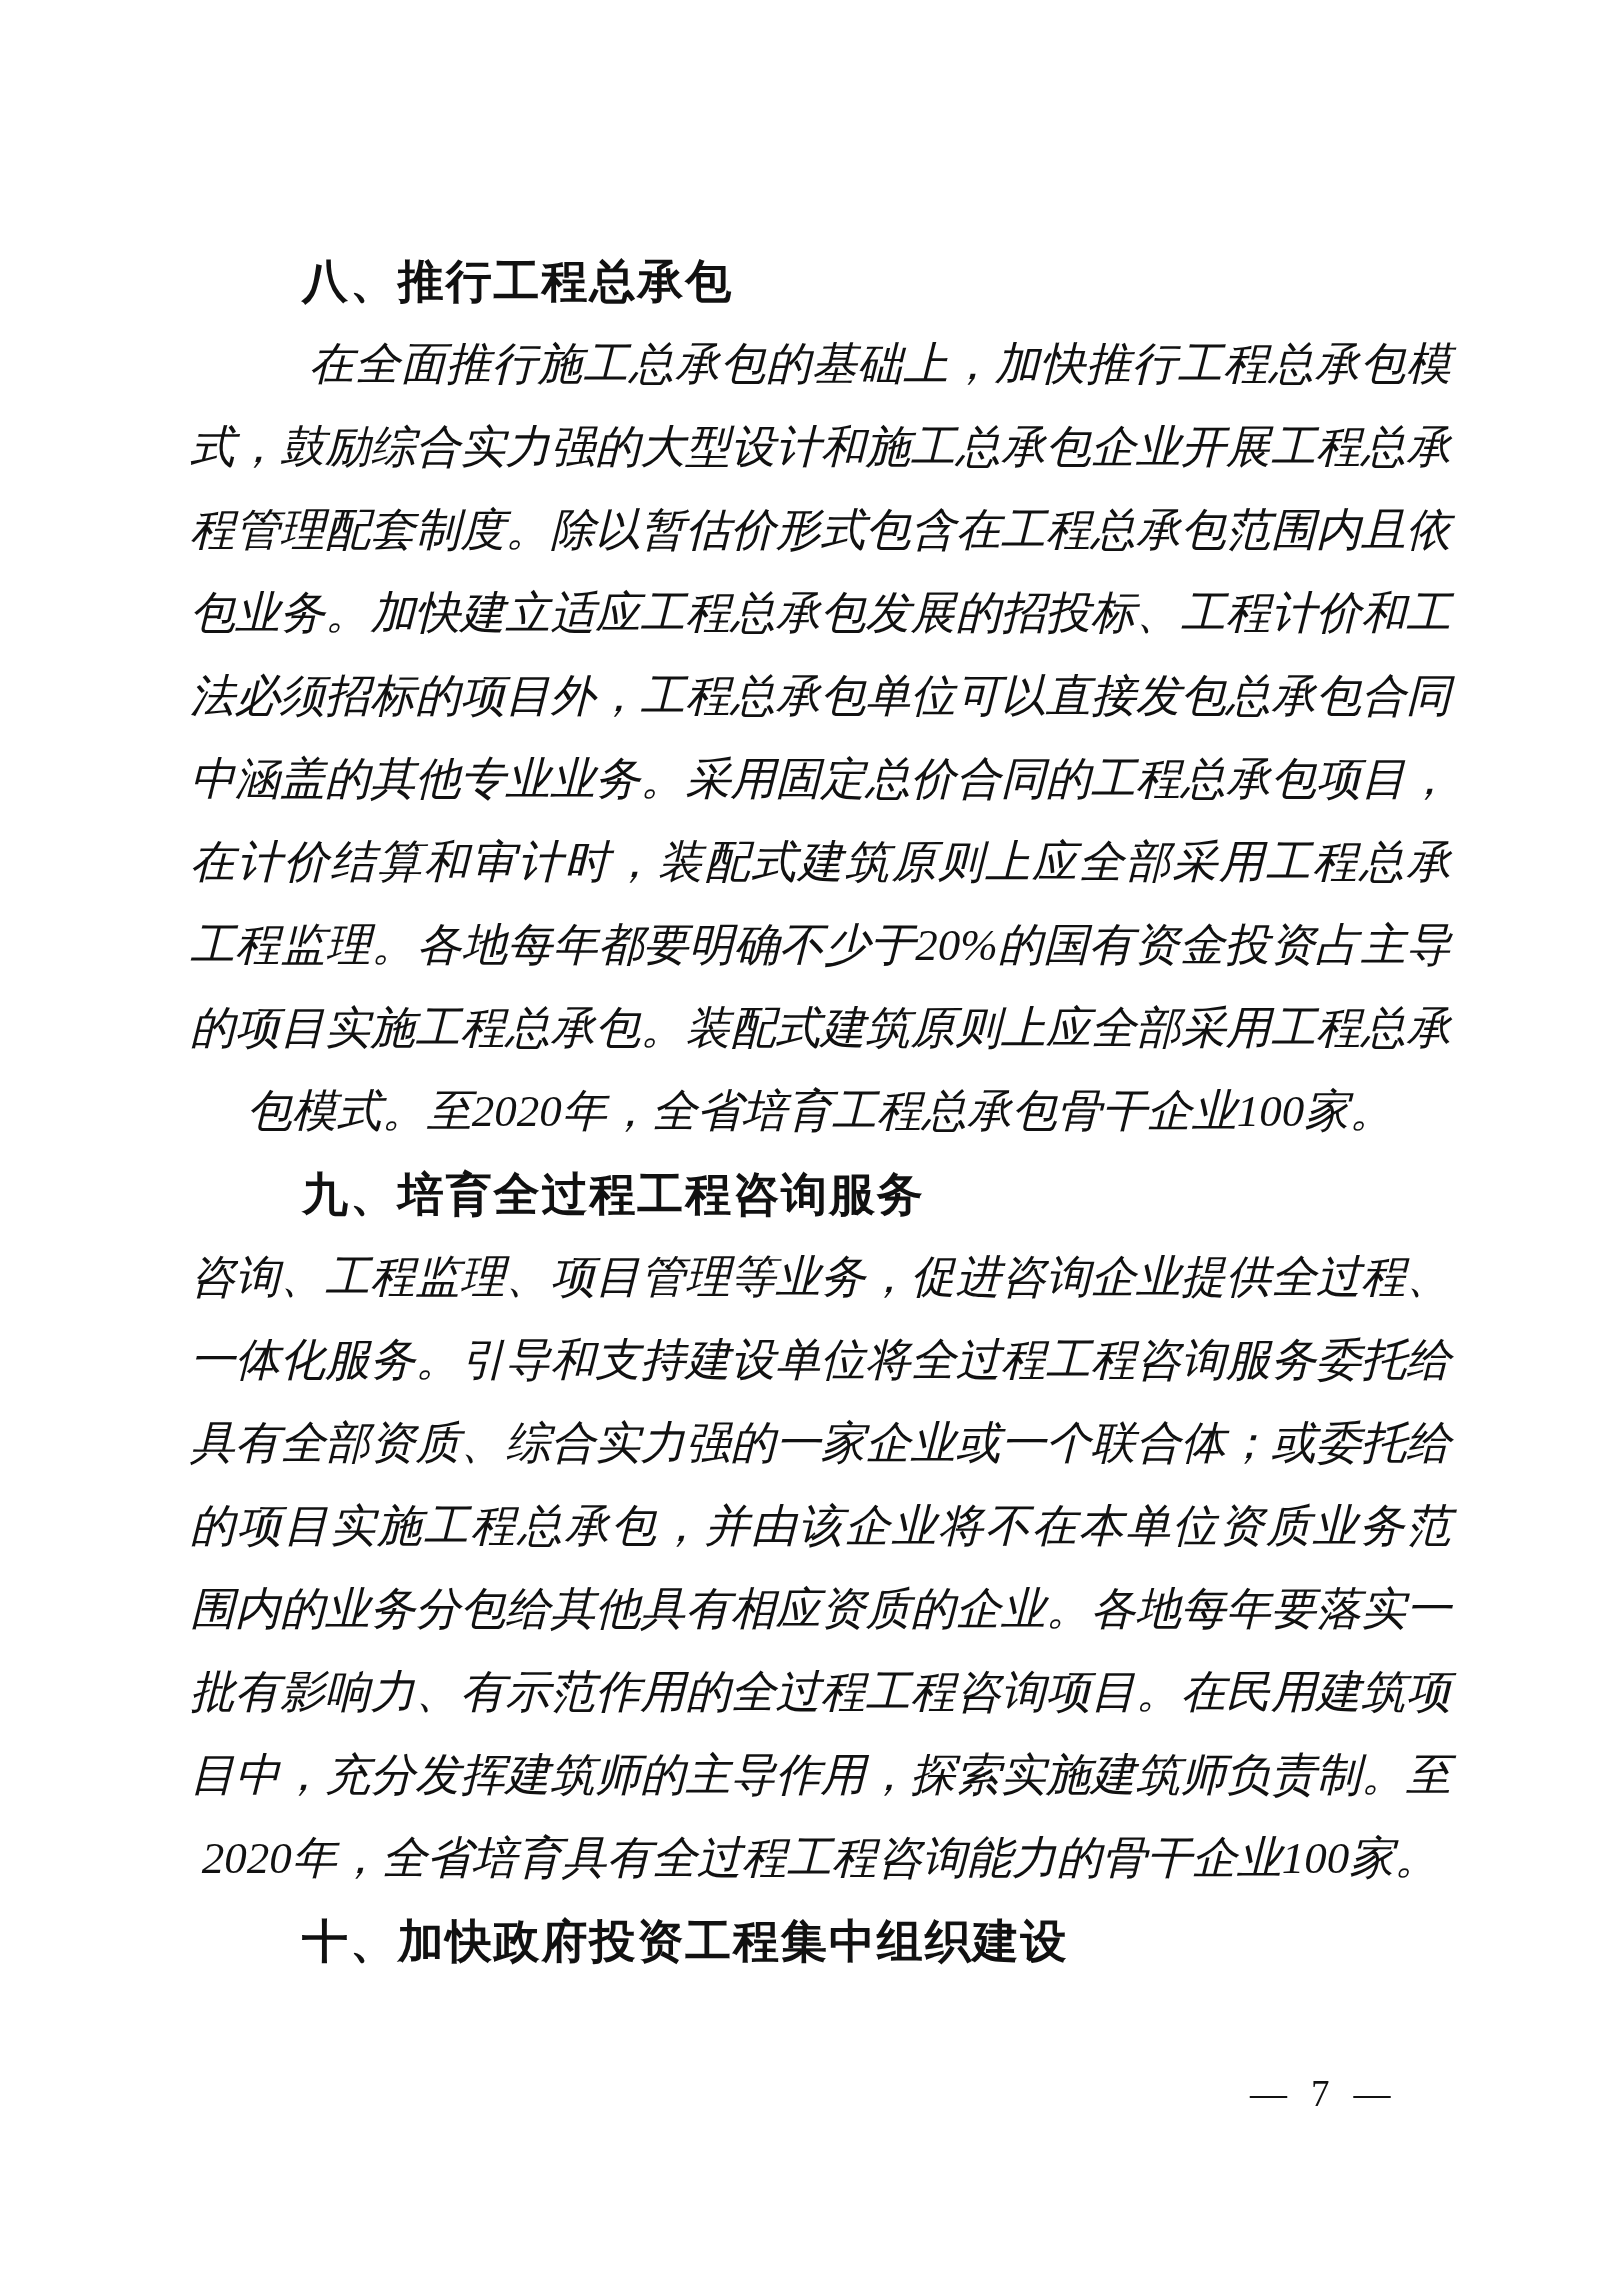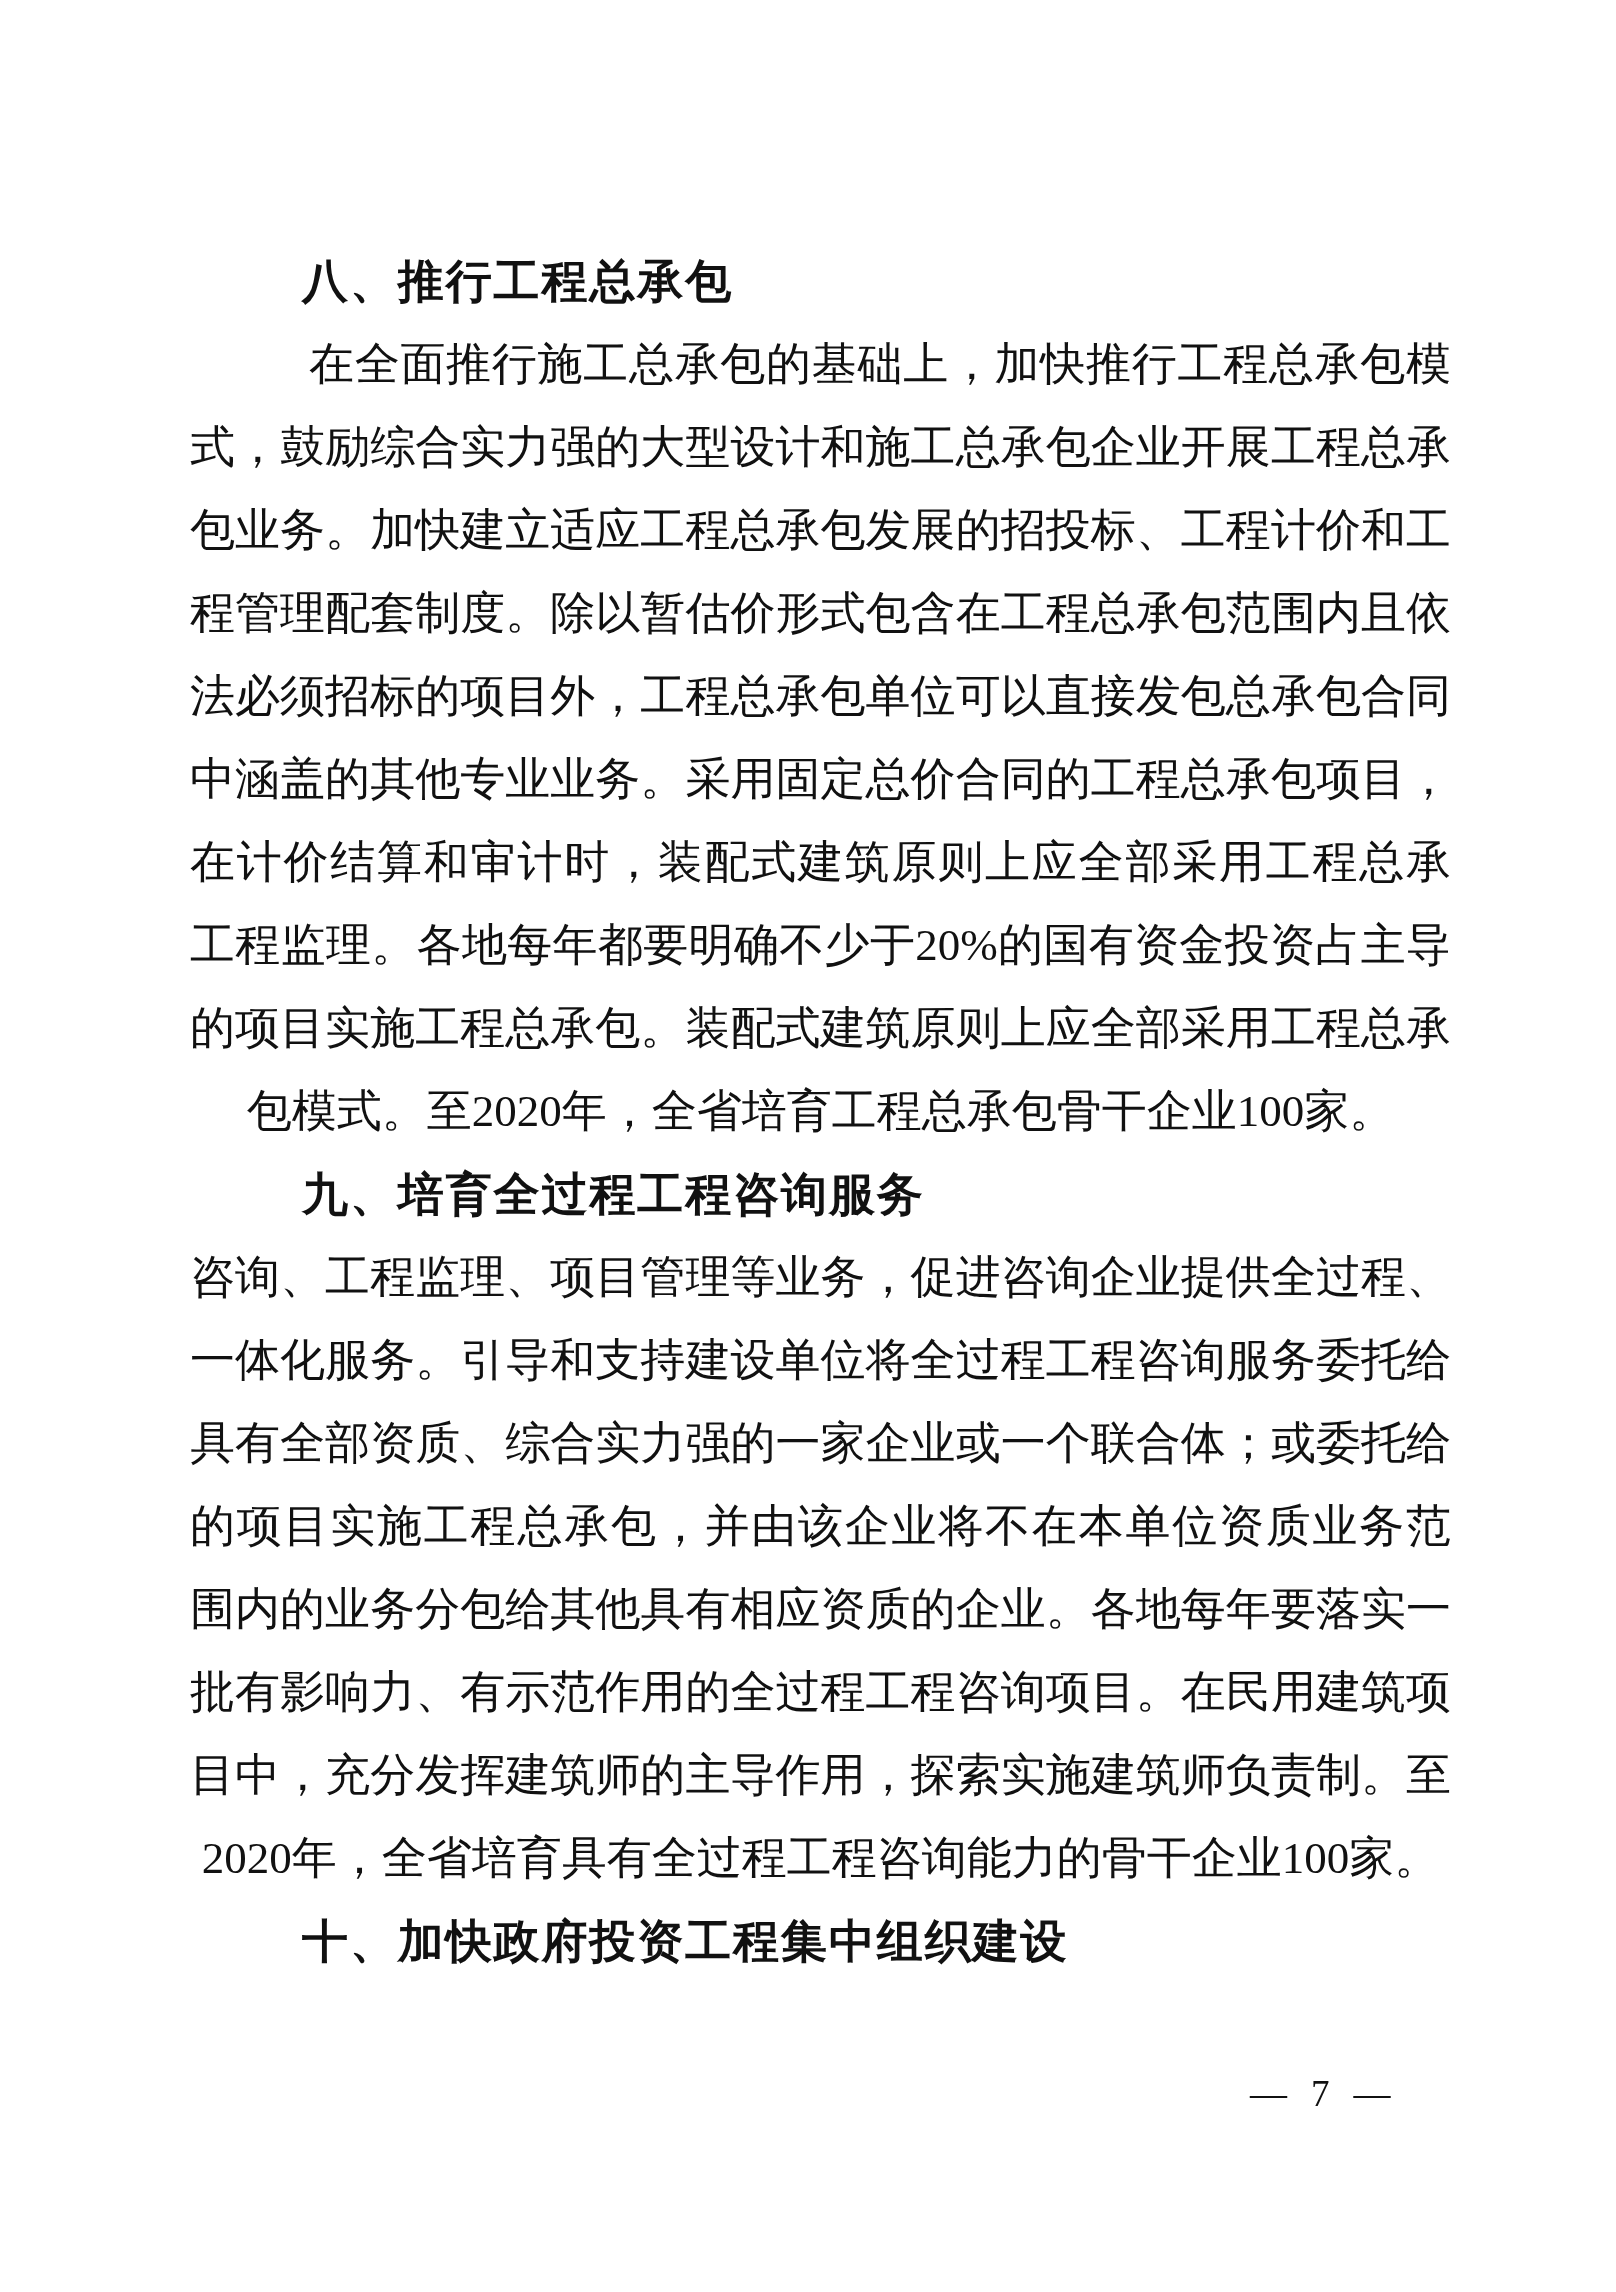--- a/index.html
+++ b/index.html
@@ -32,20 +32,21 @@
   .heading {
     font-family: "Liberation Sans", sans-serif;
     font-weight: bold;
     font-size: 46px;
     padding-left: 112px;
     letter-spacing: 1.9px;
   }
   .body {
     font-family: "Liberation Serif", serif;
     letter-spacing: 0;
+    font-style: italic;
   }
   .jfull {
     text-align: justify;
     text-align-last: justify;
   }
   .first {
     text-indent: 119px;
   }
   .last {
     text-align: center;
@@ -62,22 +63,22 @@
   }
 </style>
 </head>
 <body>
 
 <div class="page">
   <div class="text-block">
     <div class="line heading">八、推行工程总承包</div>
     <div class="line body jfull first">在全面推行施工总承包的基础上，加快推行工程总承包模</div>
     <div class="line body jfull">式，鼓励综合实力强的大型设计和施工总承包企业开展工程总承</div>
+    <div class="line body jfull">程管理配套制度。除以暂估价形式包含在工程总承包范围内且依</div>
     <div class="line body jfull">包业务。加快建立适应工程总承包发展的招投标、工程计价和工</div>
-    <div class="line body jfull">程管理配套制度。除以暂估价形式包含在工程总承包范围内且依</div>
     <div class="line body jfull">法必须招标的项目外，工程总承包单位可以直接发包总承包合同</div>
     <div class="line body jfull">中涵盖的其他专业业务。采用固定总价合同的工程总承包项目，</div>
     <div class="line body jfull">在计价结算和审计时，装配式建筑原则上应全部采用工程总承</div>
     <div class="line body jfull">工程监理。各地每年都要明确不少于20%的国有资金投资占主导</div>
     <div class="line body jfull">的项目实施工程总承包。装配式建筑原则上应全部采用工程总承</div>
     <div class="line body last">包模式。至2020年，全省培育工程总承包骨干企业100家。</div>
     <div class="line heading">九、培育全过程工程咨询服务</div>
     <div class="line body jfull">咨询、工程监理、项目管理等业务，促进咨询企业提供全过程、</div>
     <div class="line body jfull">一体化服务。引导和支持建设单位将全过程工程咨询服务委托给</div>
     <div class="line body jfull">具有全部资质、综合实力强的一家企业或一个联合体；或委托给</div>

